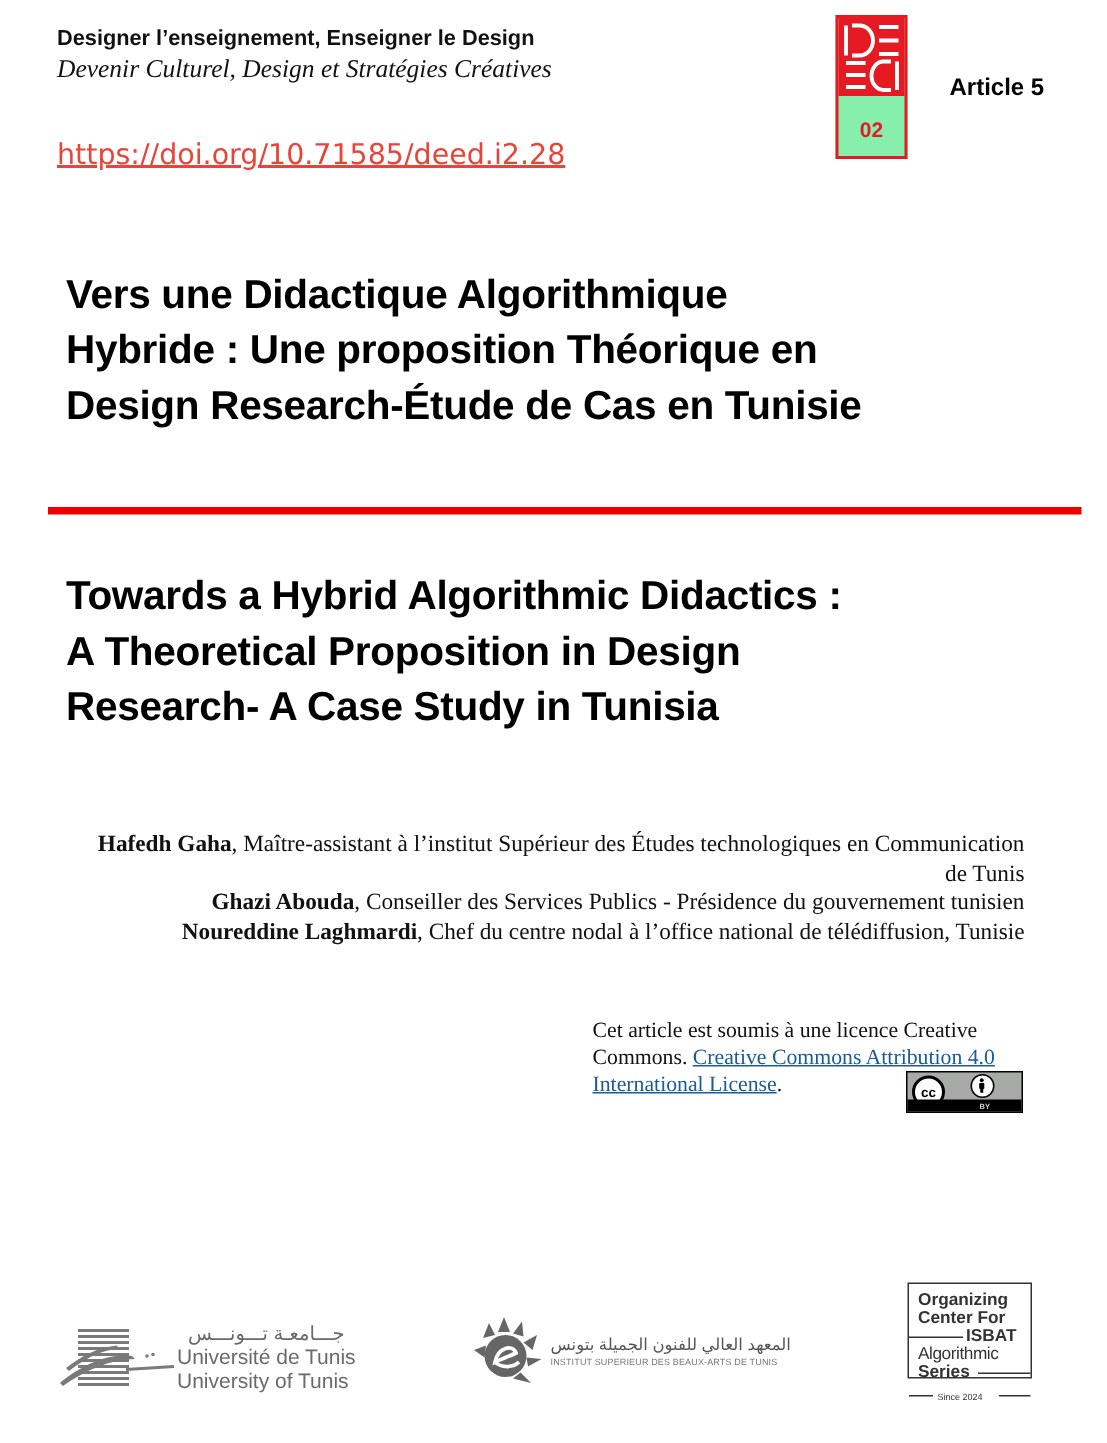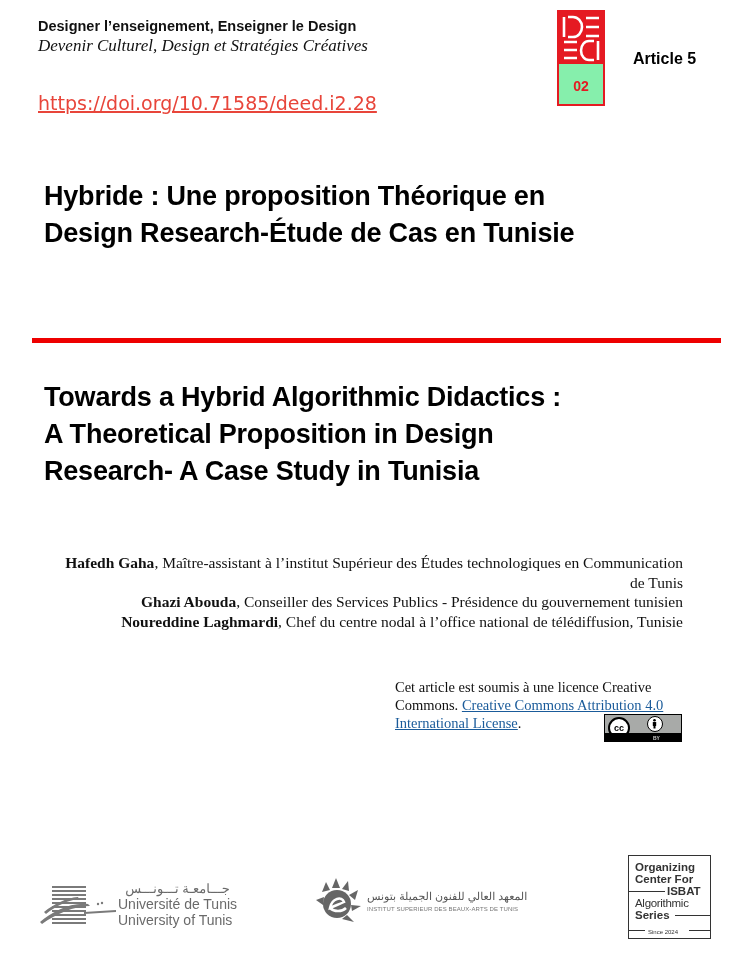--- a/index.html
+++ b/index.html
@@ -65,21 +65,21 @@
       background: #fff; border: 1.5px solid #000; box-sizing: border-box;
     }
     .utunis { left: 40px; top: 882px; width: 210px; height: 50px; }
     .utunis-text { position: absolute; left: 78px; top: 0; color: #6a6a6a; }
     .utunis-ar { font-size: 13px; line-height: 14px; letter-spacing: 1px; text-align: center; }
     .utunis-fr { font-size: 14px; line-height: 16px; }
     .isbat-fine { left: 312px; top: 878px; width: 230px; height: 50px; }
     .isbat-fine .ar { position: absolute; left: 55px; top: 12px; font-size: 11px; color: #555; }
     .isbat-fine .fr { position: absolute; left: 55px; top: 28px; font-size: 6px; color: #777; letter-spacing: 0.1px; }
     .org-box {
-      left: 628px; top: 855px; width: 83px; height: 84px; border: 1.5px solid #333;
+      left: 605px; top: 855px; width: 83px; height: 64px; border: 1.5px solid #333;
       box-sizing: border-box; font-size: 11.5px; font-weight: bold; color: #333; line-height: 12px;
     }
     .org-box .l { position: absolute; }
     .org-box .line { position: absolute; height: 1px; background: #333; }
   </style>
 </head>
 <body>
 
 <div class="abs journal-name">Designer l’enseignement, Enseigner le Design</div>
 <div class="abs journal-sub">Devenir Culturel, Design et Stratégies Créatives</div>
@@ -101,20 +101,21 @@
         <path d="M35 29 h-5 a8 9.5 0 0 0 0 19 h5"></path>
       </g>
     </svg>
   </div>
   <div class="deed-num">02</div>
 </div>
 
 <div class="abs article-no">Article 5</div>
 
 <div class="abs title-fr">
+  <div>Vers une Didactique Algorithmique</div>
   <div>Hybride : Une proposition Théorique en</div>
   <div>Design Research-Étude de Cas en Tunisie</div>
 </div>
 
 <div class="abs red-rule"></div>
 
 <div class="abs title-en">
   <div>Towards a Hybrid Algorithmic Didactics :</div>
   <div>A Theoretical Proposition in Design</div>
   <div>Research- A Case Study in Tunisia</div>

